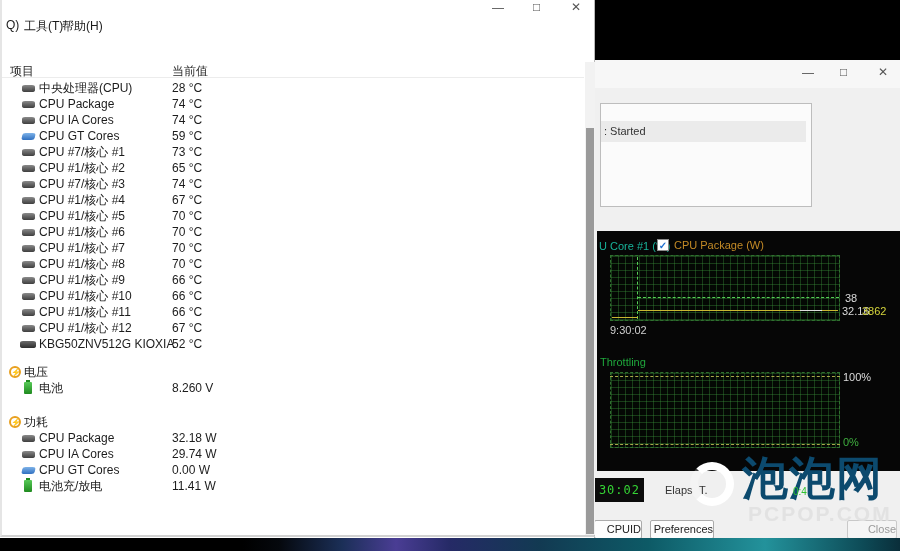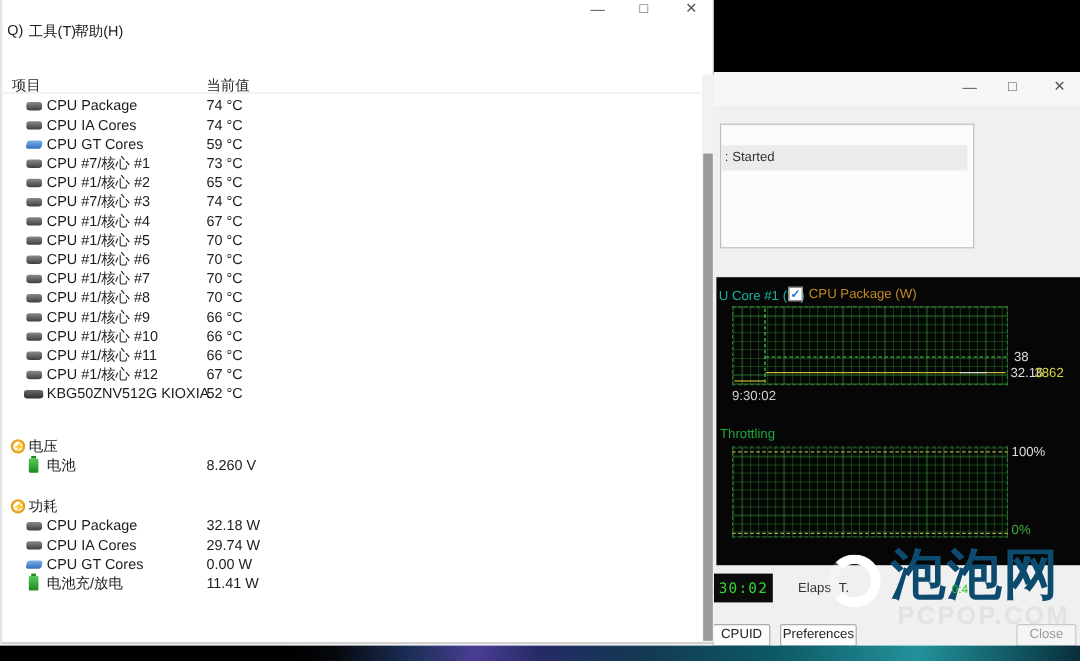--- a/index.html
+++ b/index.html
@@ -47,21 +47,21 @@
 
   #lcd{left:592px;top:478px;width:52px;height:24px;background:#0b0b0b;color:#35d435;
        font-family:"DejaVu Sans Mono",monospace;font-size:12px;line-height:16px;text-align:right;
        padding:4px 4px;letter-spacing:1px}
   .frag{position:absolute;font-size:11px;color:#333}
   #frag-elaps{left:665px;top:484px}
   #frag-t{left:699px;top:484px}
   #frag-green{left:793px;top:486px;font-size:10px;color:#2fc12f;font-family:Liberation Sans, sans-serif;z-index:6}
 
   .btn{position:absolute;top:520px;height:19px;background:#fdfdfd;border:1px solid #ababab;border-radius:2px;
-       font-size:11px;color:#222;text-align:center;line-height:17px;cursor:default}
+       font-size:11px;color:#222;text-align:right;line-height:17px;cursor:default}
   #btn-cpuid{left:594px;width:48px}
   #btn-pref{left:650px;width:64px}
   #btn-close{left:847px;width:50px;color:#9a9a9a;background:#f5f5f5;border-color:#c9c9c9}
 
   #bottom-strip{left:0;top:538px;width:900px;height:13px;
     background:linear-gradient(to right,#000 0%,#000 27%,#05080d 31%,#1b2f57 38%,#4a3d94 44%,#252a66 50%,
                #123a52 60%,#0d5a66 72%,#23929b 85%,#0d4a56 96%,#0a2e3a 100%)}
 
   
   #watermark{left:688px;top:448px;width:212px;height:90px;z-index:5;pointer-events:none}
@@ -176,20 +176,25 @@
 
 
     <div id="lw-header">
       <span id="col-item">项目</span>
       <span id="col-value">当前值</span>
     </div>
 
     <div id="temp-rows">
         <div class="row">
           <span class="ricon cpu"></span>
+          <span class="rlabel">中央处理器(CPU)</span>
+          <span class="rvalue">28 °C</span>
+        </div>
+        <div class="row">
+          <span class="ricon cpu"></span>
           <span class="rlabel">CPU Package</span>
           <span class="rvalue">74 °C</span>
         </div>
         <div class="row">
           <span class="ricon cpu"></span>
           <span class="rlabel">CPU IA Cores</span>
           <span class="rvalue">74 °C</span>
         </div>
         <div class="row">
           <span class="ricon gpu"></span>

